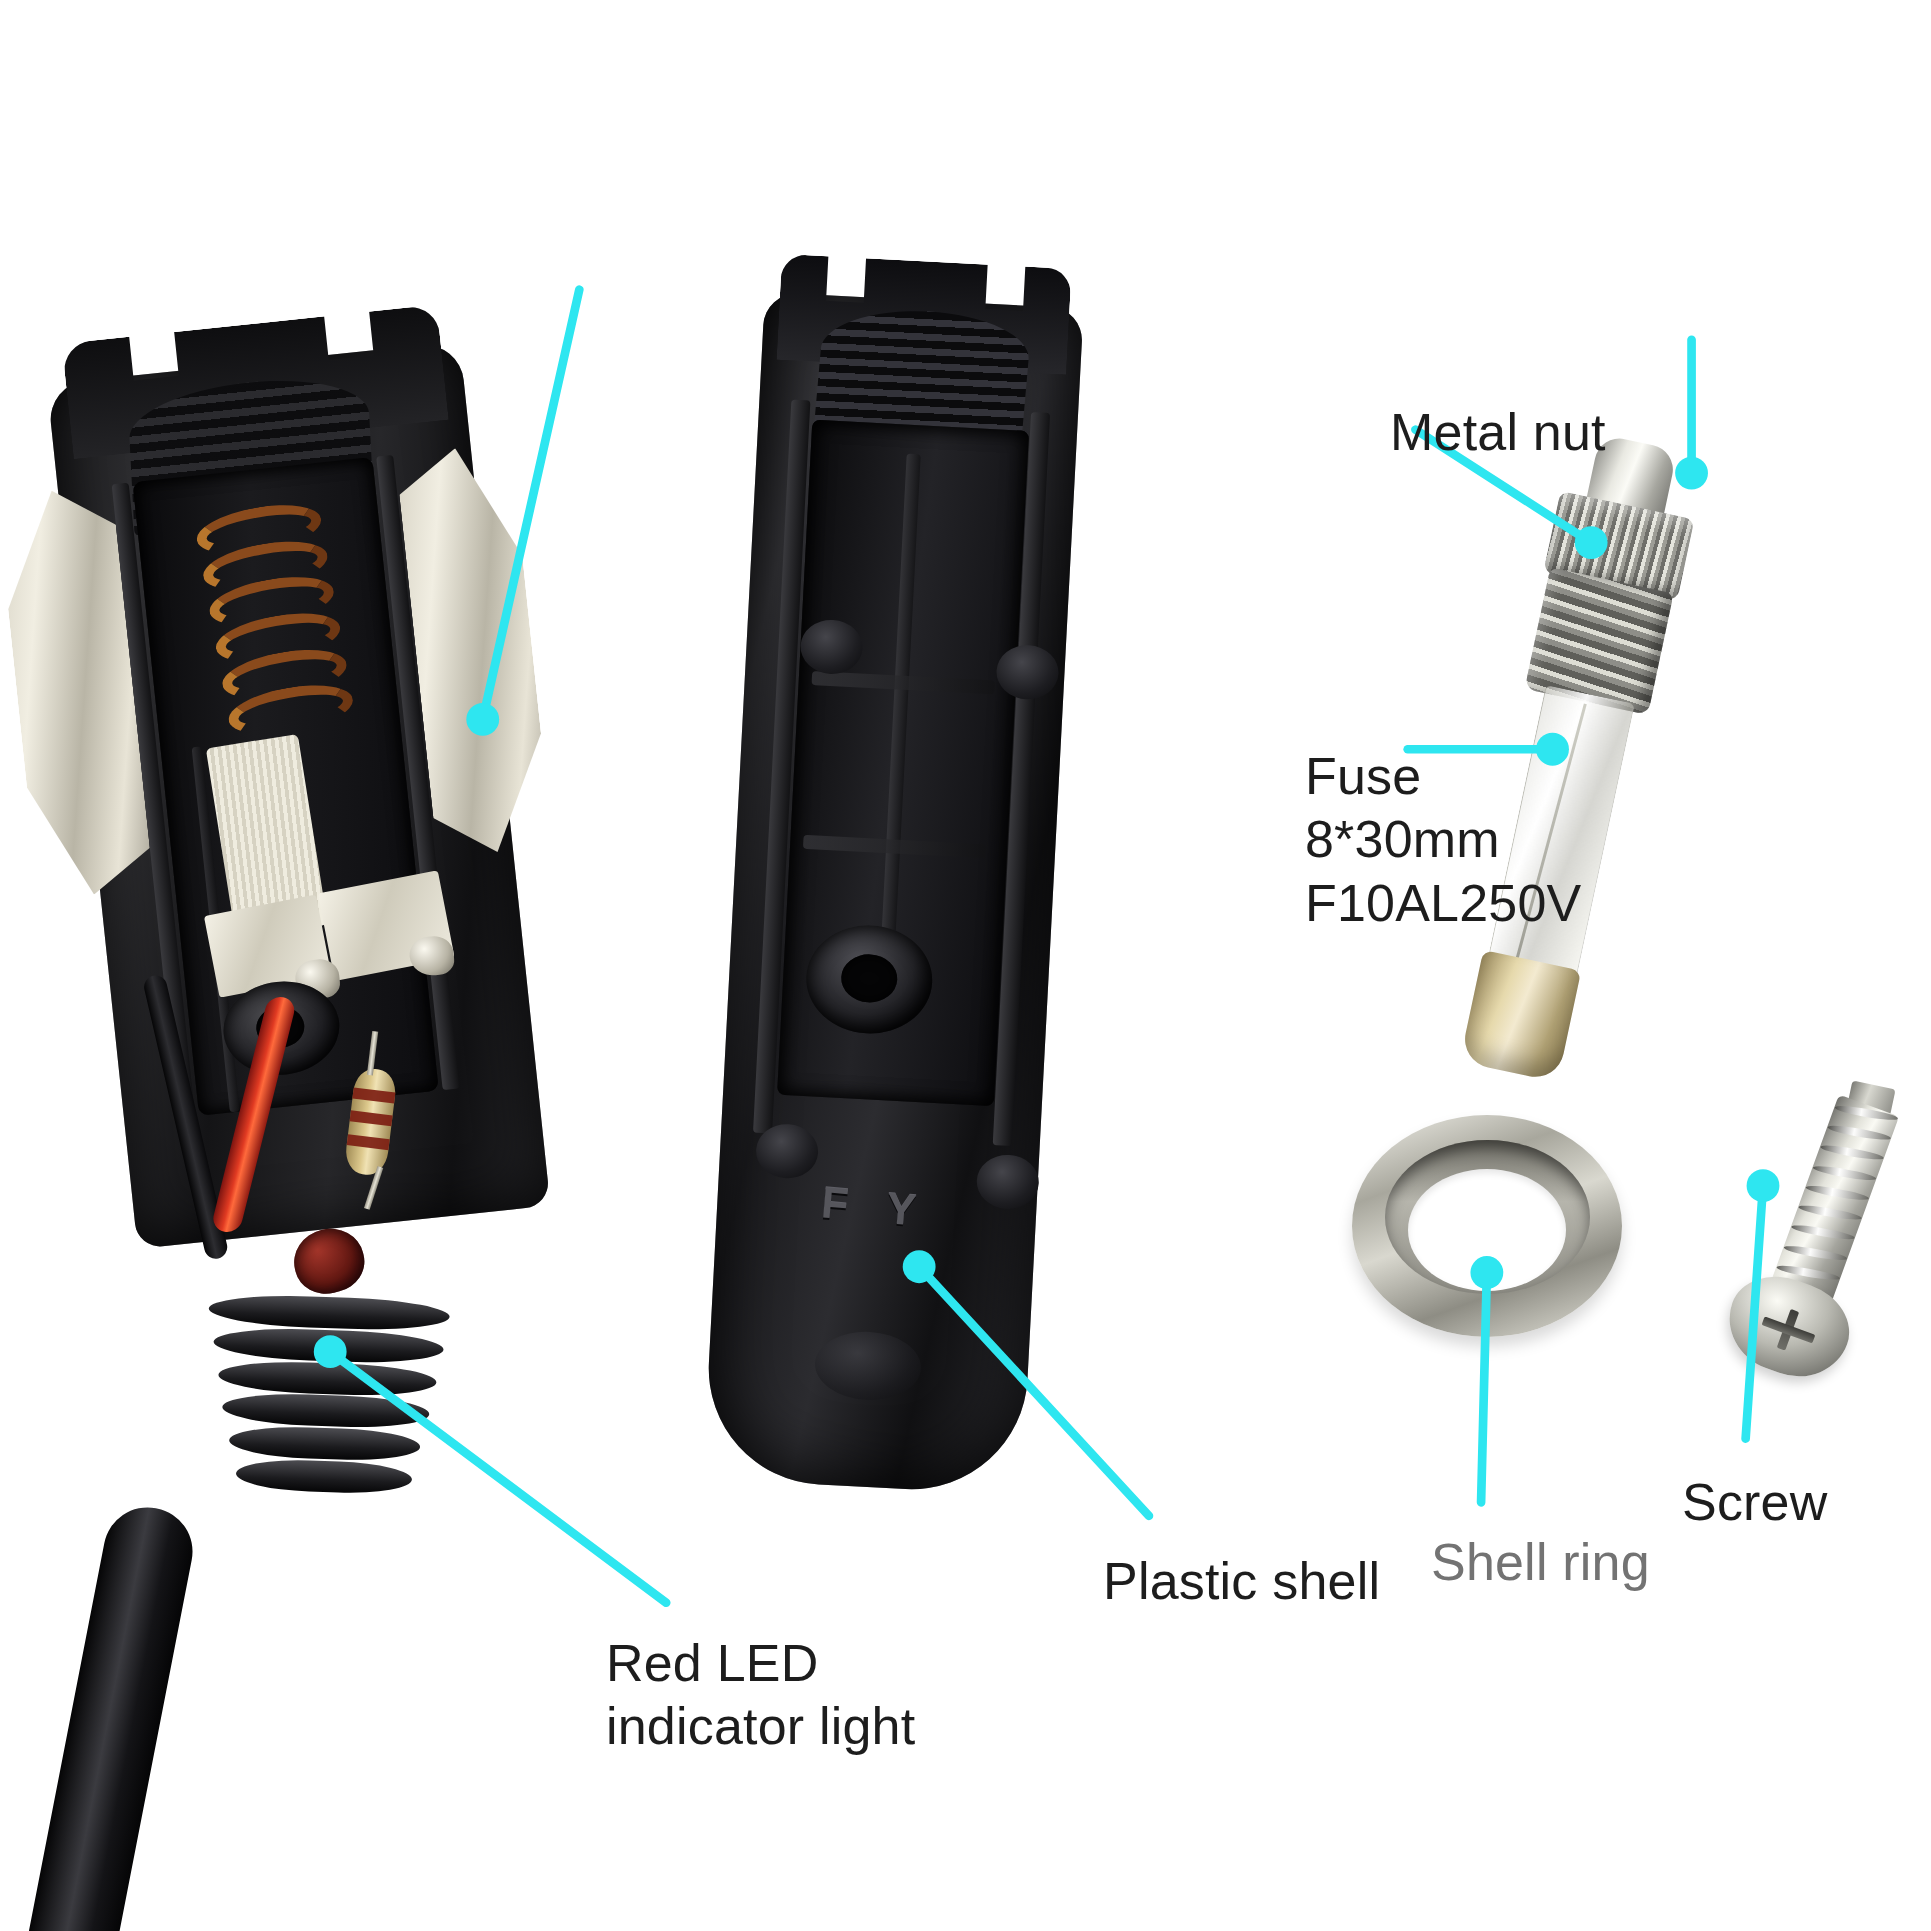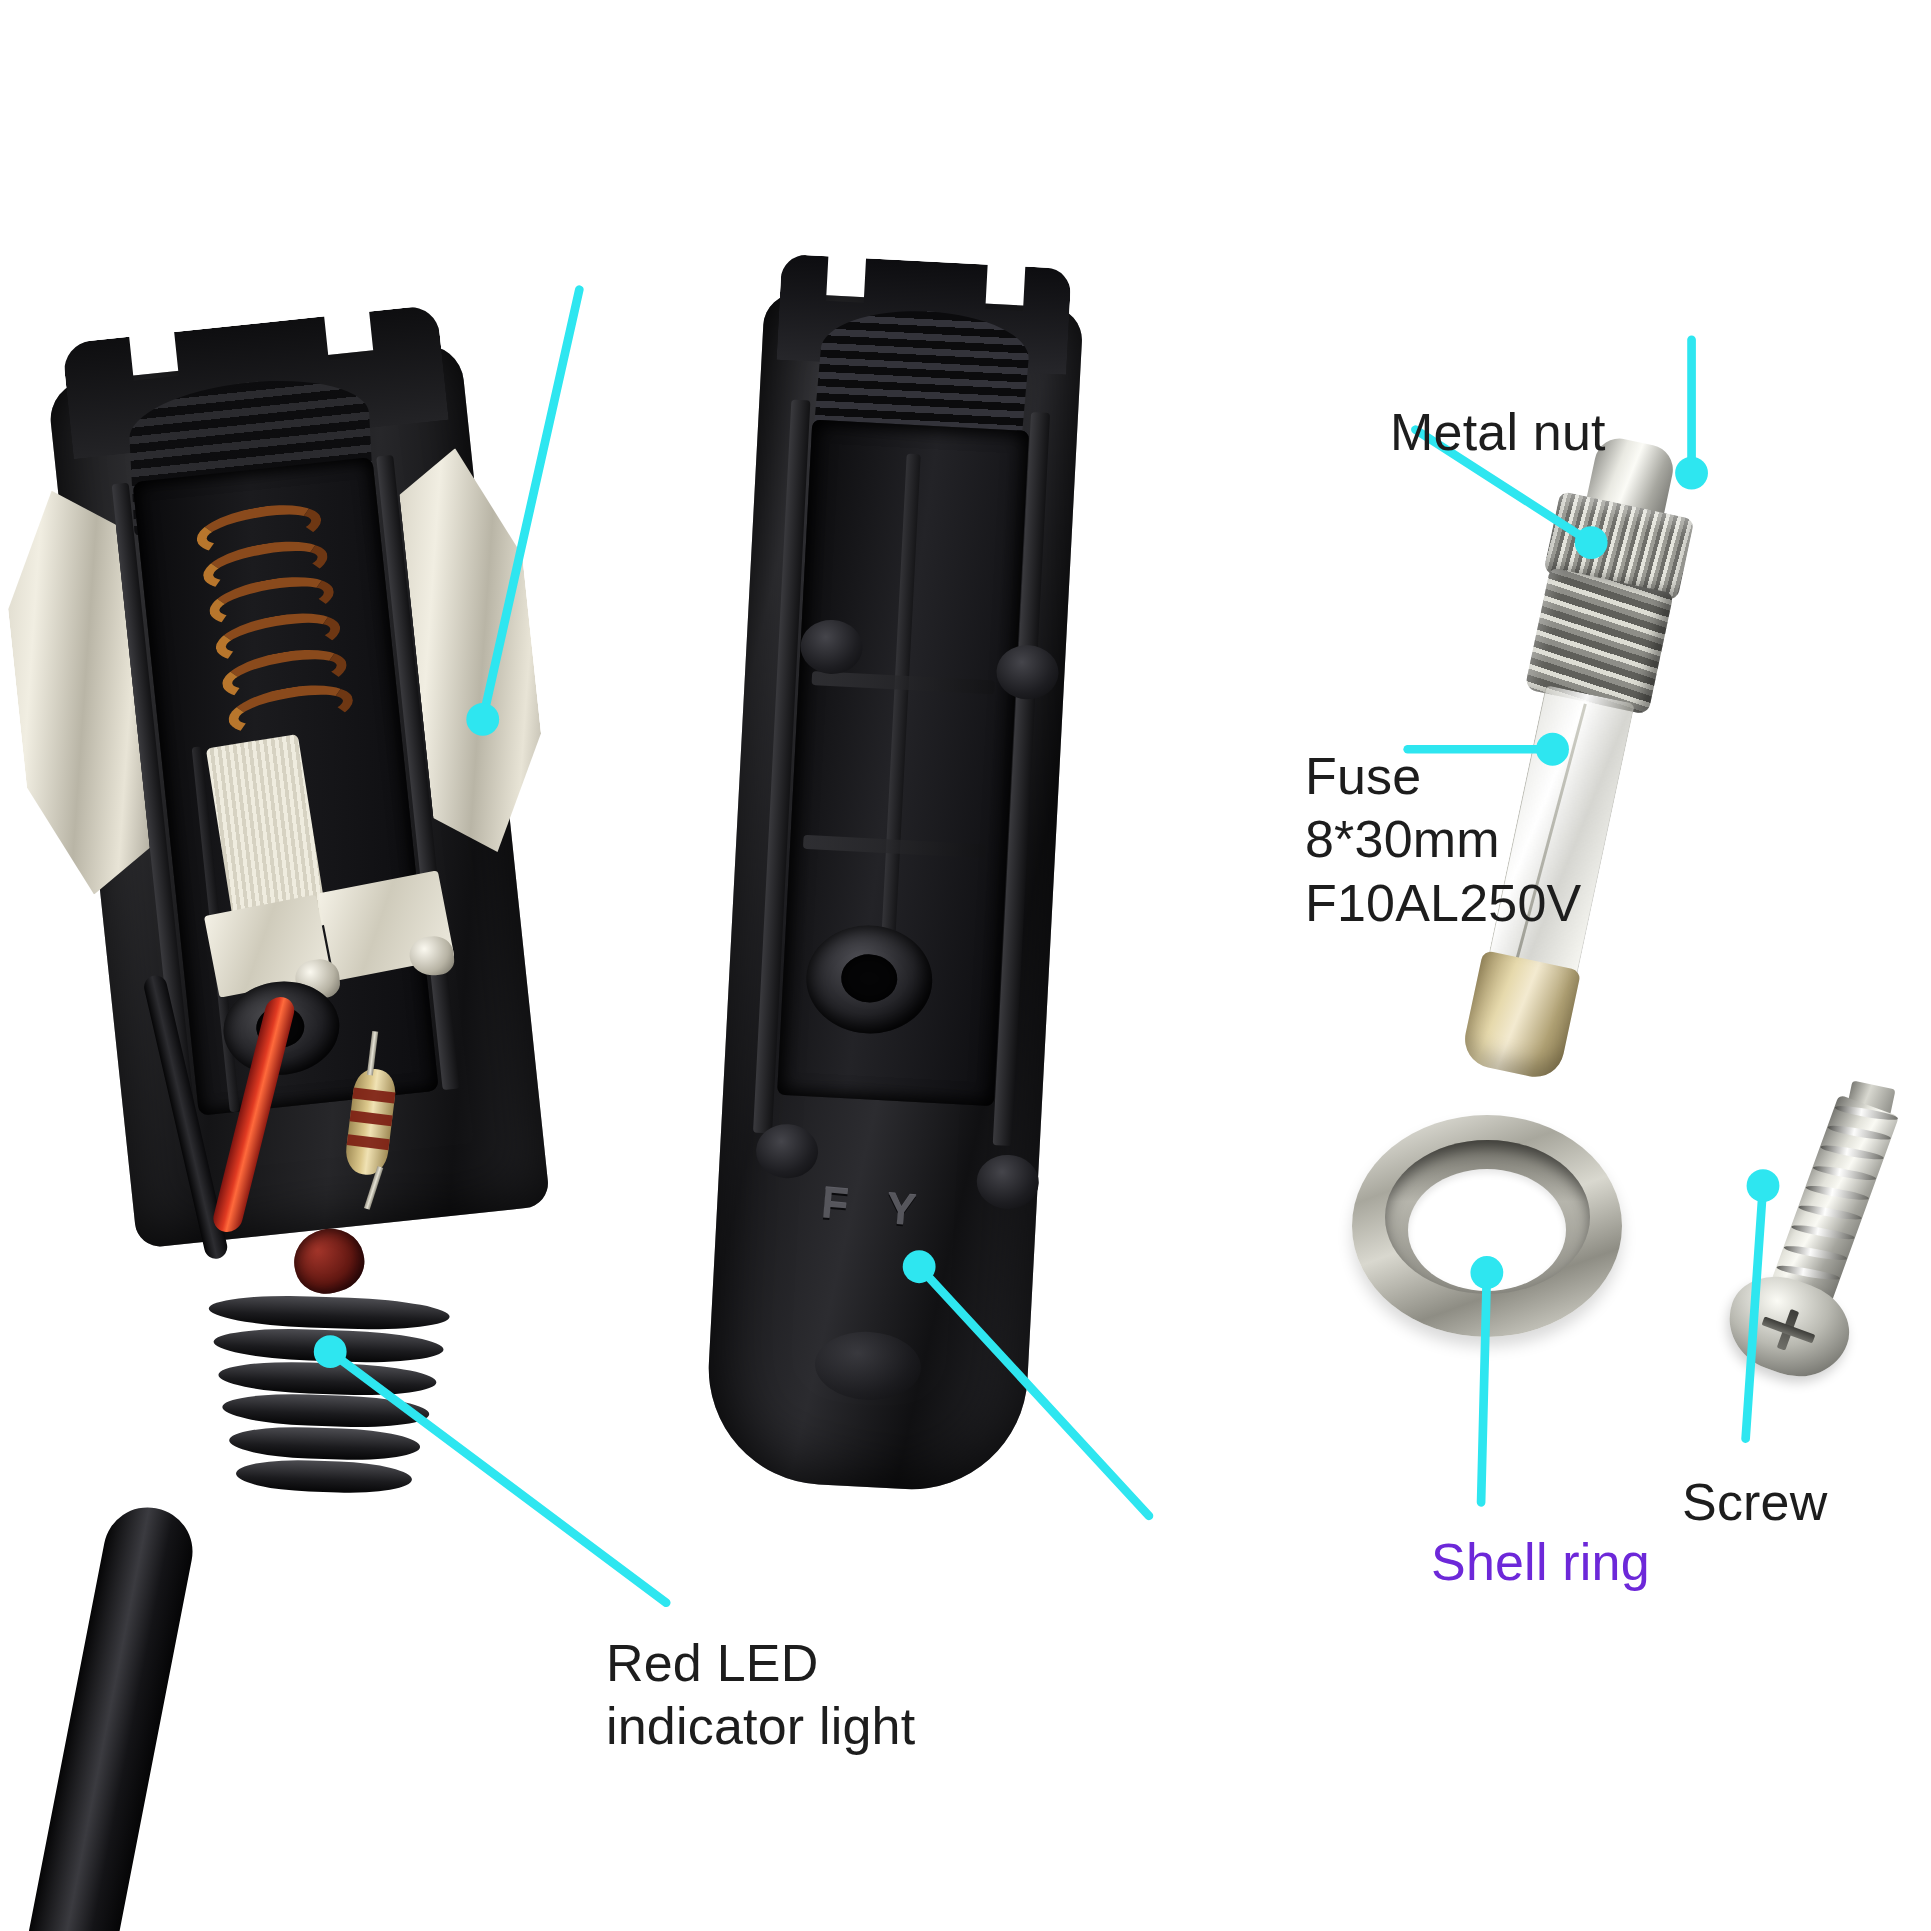--- a/index.html
+++ b/index.html
@@ -432,21 +432,22 @@
       <line x1="1458" y1="776" x2="1608" y2="776" stroke="#2ee6f0" stroke-width="9" stroke-linecap="round"></line>
       <circle cx="1608" cy="776" r="17" fill="#2ee6f0"></circle>
       <line x1="1534" y1="1556" x2="1540" y2="1318" stroke="#2ee6f0" stroke-width="9" stroke-linecap="round"></line>
       <circle cx="1540" cy="1318" r="17" fill="#2ee6f0"></circle>
       <line x1="1808" y1="1490" x2="1826" y2="1228" stroke="#2ee6f0" stroke-width="9" stroke-linecap="round"></line>
       <circle cx="1826" cy="1228" r="17" fill="#2ee6f0"></circle>
     </svg>
 
   <div class="label multi" id="lbl-red-led-indicator-light" style="left: 606px; top: 1632px; color: rgb(29, 29, 29);">Red LED
 indicator light</div>
+  <div class="label multi" id="lbl-plastic-shell" style="left: 1103px; top: 1550px; color: rgb(29, 29, 29);">Plastic shell</div>
   <div class="label multi" id="lbl-fuse-nut" style="left: 1390px; top: 401px; color: rgb(29, 29, 29);">Metal nut</div>
   <div class="label multi" id="lbl-fuse" style="left: 1305px; top: 745px; color: rgb(29, 29, 29);">Fuse
 8*30mm
 F10AL250V</div>
-  <div class="label multi" id="lbl-shell-ring" style="left: 1431px; top: 1531px; color: #6d28d9;">Shell ring</div>
+  <div class="label multi" id="lbl-shell-ring" style="left: 1431px; top: 1531px; color: #737373;">Shell ring</div>
   <div class="label multi" id="lbl-screw" style="left: 1682px; top: 1471px; color: rgb(29, 29, 29);">Screw</div>
 
 </div>
 
 
 </body></html>

